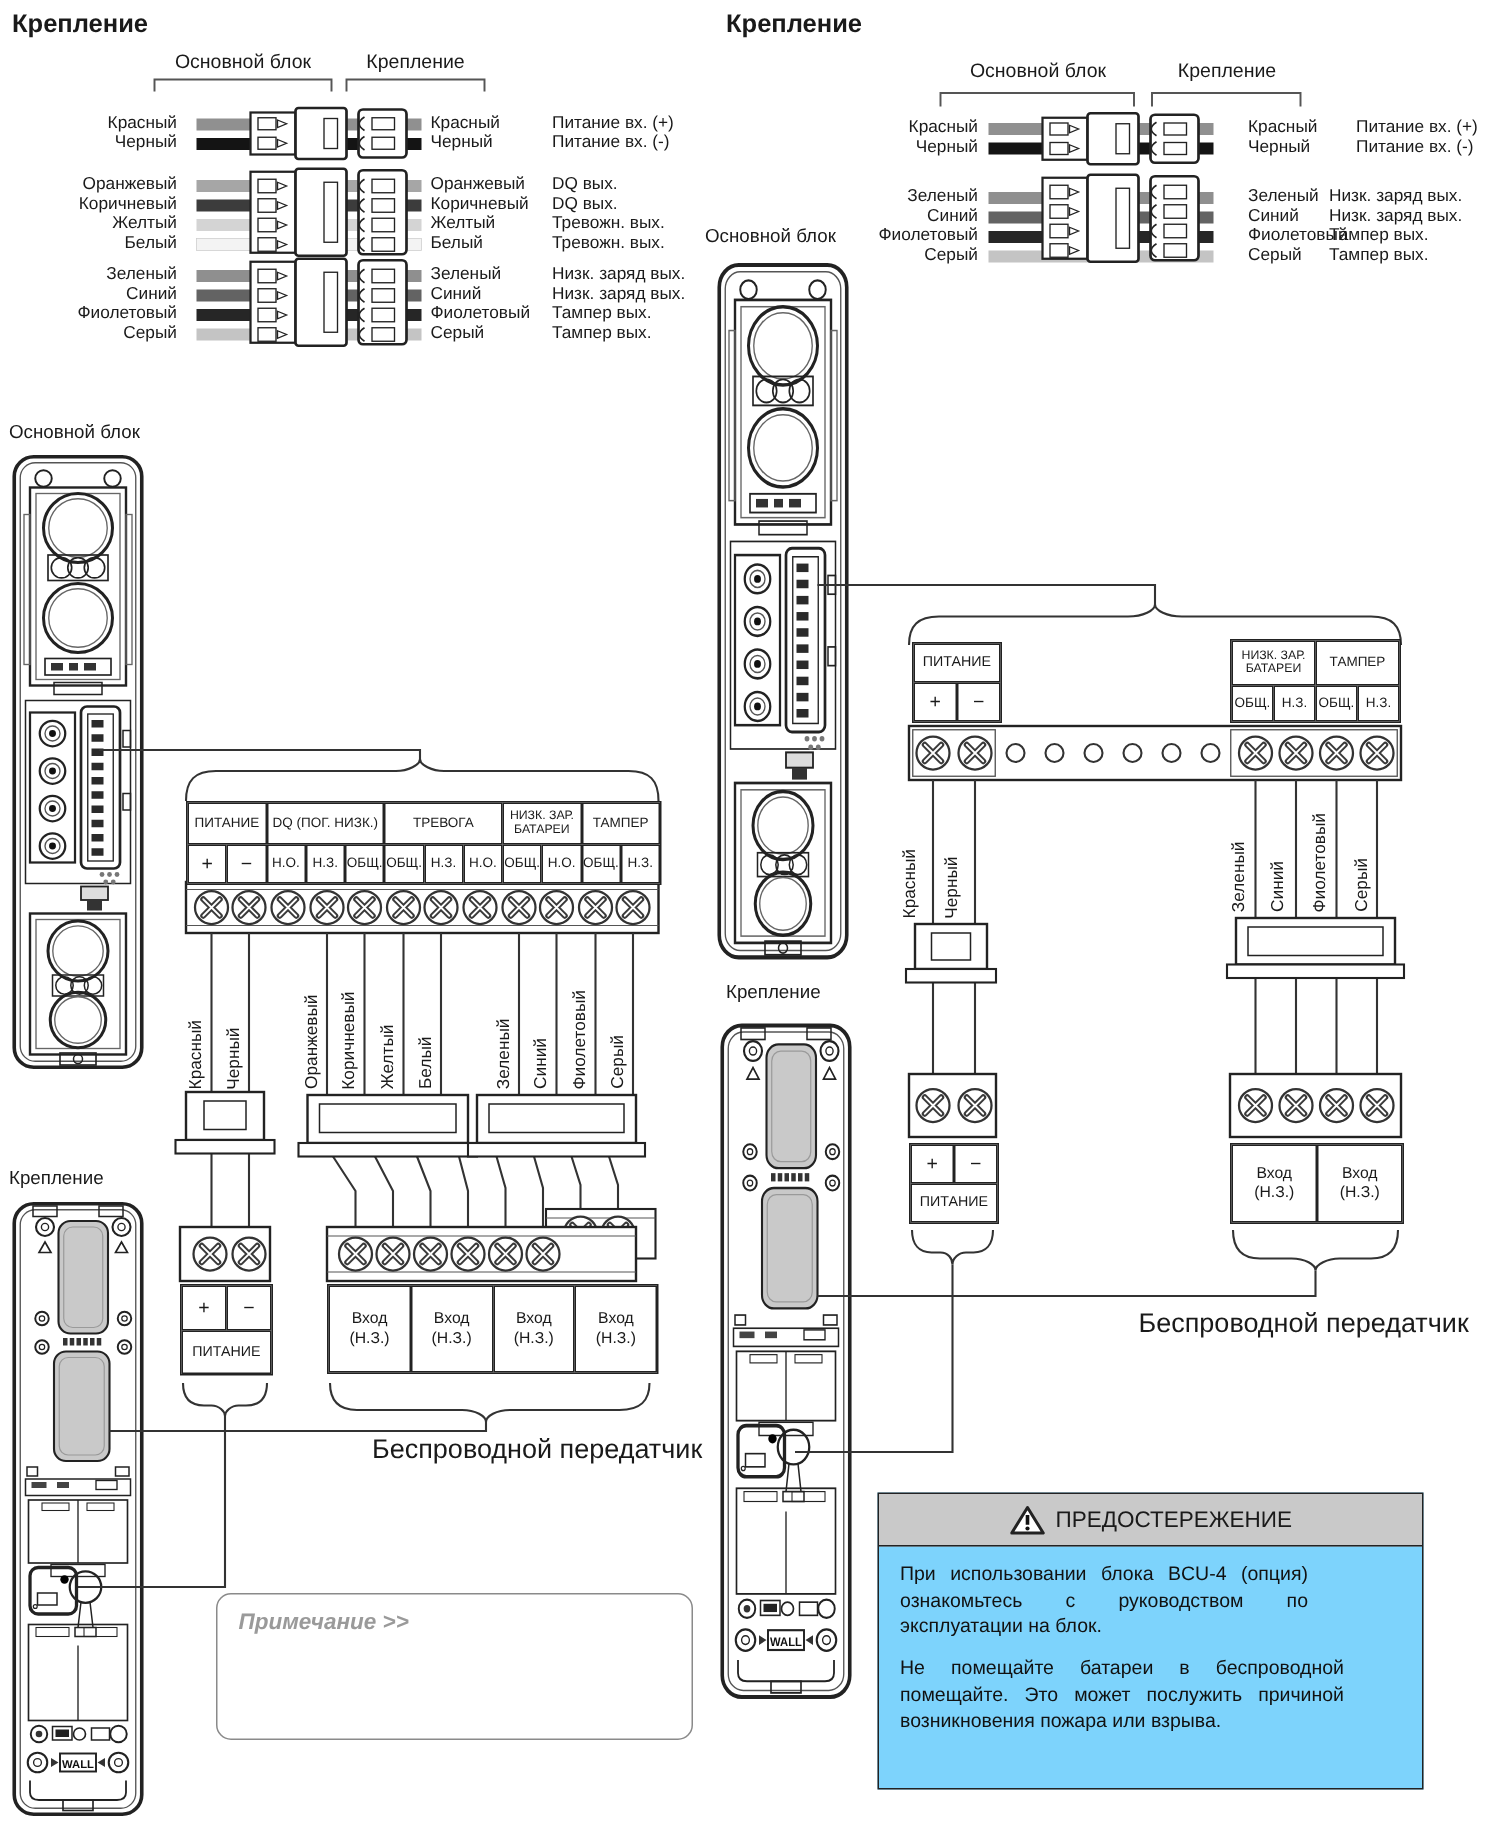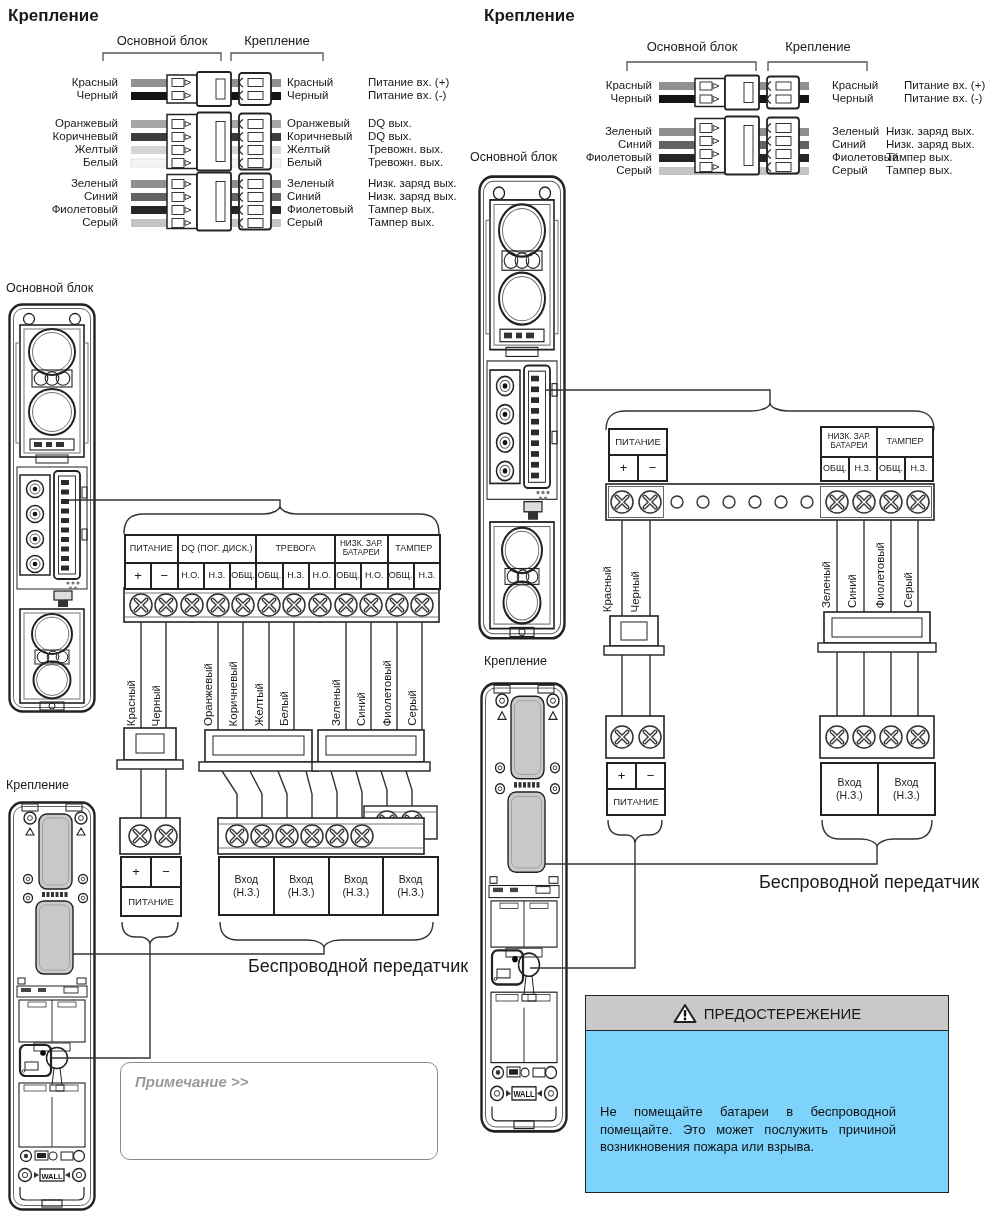--- a/index.html
+++ b/index.html
@@ -13,21 +13,21 @@
   .lbl{position:absolute;font-size:11.5px;line-height:13.5px;white-space:nowrap;}
   .rl{text-align:right;width:92px;}
   .vlbl{position:absolute;writing-mode:vertical-rl;transform:rotate(180deg);
         font-size:11.5px;white-space:nowrap;width:14px;text-align:left;}
   .tbl{position:absolute;display:grid;background:#fff;border:1.4px solid #222;}
   .tc{border:0.7px solid #222;display:flex;align-items:center;justify-content:center;
       text-align:center;min-width:0;min-height:0;line-height:1.05;}
   .g9{font-size:9px;} .g85{font-size:8.2px;} .g95{font-size:9.5px;} .pm{font-size:13px;}
   .in2{flex-direction:column;font-size:10.5px;line-height:13px;}
   .wireless{position:absolute;font-size:18px;text-align:center;white-space:nowrap;}
-  .notebox{position:absolute;left:120px;top:1062px;width:318px;height:98px;
+  .notebox{position:absolute;left:144px;top:1062px;width:318px;height:98px;
            border:1.6px solid #8a8a8a;border-radius:10px;background:#fff;box-sizing:border-box;
            padding:10px 14px;}
   .notetitle{font-size:15px;font-weight:bold;font-style:italic;color:#9a9a9a;margin-bottom:5px;}
   .notebody{font-size:12.6px;line-height:17px;color:#222;text-align:justify;}
   .warnbox{position:absolute;left:585px;top:995px;width:364px;height:198px;
            border:1.6px solid #222;background:#7dd3fc;box-sizing:border-box;}
   .warnhead{height:34px;background:#c9c9c9;border-bottom:1.6px solid #222;display:flex;
             align-items:center;justify-content:center;gap:7px;font-size:15px;}
   .warnp{position:absolute;font-size:13px;line-height:17.5px;text-align:justify;color:#111;}
 </style>
@@ -493,21 +493,21 @@
 <div class="lbl" style="left:886px;top:151px">Тампер вых.</div>
 <div class="lbl" style="left:886px;top:164px">Тампер вых.</div>
 
 <div class="seclbl" style="left:6px;top:281px">Основной блок</div>
 <div class="seclbl" style="left:6px;top:778px">Крепление</div>
 <div class="seclbl" style="left:470px;top:150px">Основной блок</div>
 <div class="seclbl" style="left:484px;top:654px">Крепление</div>
 
 <div class="tbl" style="left:124px;top:534px;width:315px;height:54px;grid-template-columns:repeat(12,1fr);grid-template-rows:28px 26px">
   <div class="tc g9" style="grid-column:span 2">ПИТАНИЕ</div>
-  <div class="tc g9" style="grid-column:span 3">DQ (ПОГ. ДИСК.)</div>
+  <div class="tc g9" style="grid-column:span 3">DQ (ПОГ. НИЗК.)</div>
   <div class="tc g9" style="grid-column:span 3">ТРЕВОГА</div>
   <div class="tc g85" style="grid-column:span 2;white-space:normal;padding:0 1px">НИЗК. ЗАР. БАТАРЕИ</div>
   <div class="tc g9" style="grid-column:span 2">ТАМПЕР</div>
   <div class="tc pm">+</div>
   <div class="tc pm">−</div>
   <div class="tc g9">Н.О.</div>
   <div class="tc g9">Н.З.</div>
   <div class="tc g9">ОБЩ.</div>
   <div class="tc g9">ОБЩ.</div>
   <div class="tc g9">Н.З.</div>
@@ -604,15 +604,16 @@
 <div class="warnbox">
   <div class="warnhead">
     <svg width="24" height="21">
       <path d="M12,2 L22.5,19 L1.5,19 Z" fill="#fff" stroke="#222" stroke-width="2" stroke-linejoin="round"></path>
       <rect x="10.8" y="7" width="2.4" height="6.5" fill="#111"></rect>
       <circle cx="12" cy="16" r="1.4" fill="#111"></circle>
     </svg>
     <span>ПРЕДОСТЕРЕЖЕНИЕ</span>
   </div>
 </div>
+<div class="warnp" style="left:600px;top:1040px;width:272px">При использовании блока BCU-4 (опция) ознакомьтесь с руководством по эксплуатации на блок.</div>
 <div class="warnp" style="left:600px;top:1103px;width:296px">Не помещайте батареи в беспроводной помещайте. Это может послужить причиной возникновения пожара или взрыва.</div>
 
 </div>
 
 </body></html>

